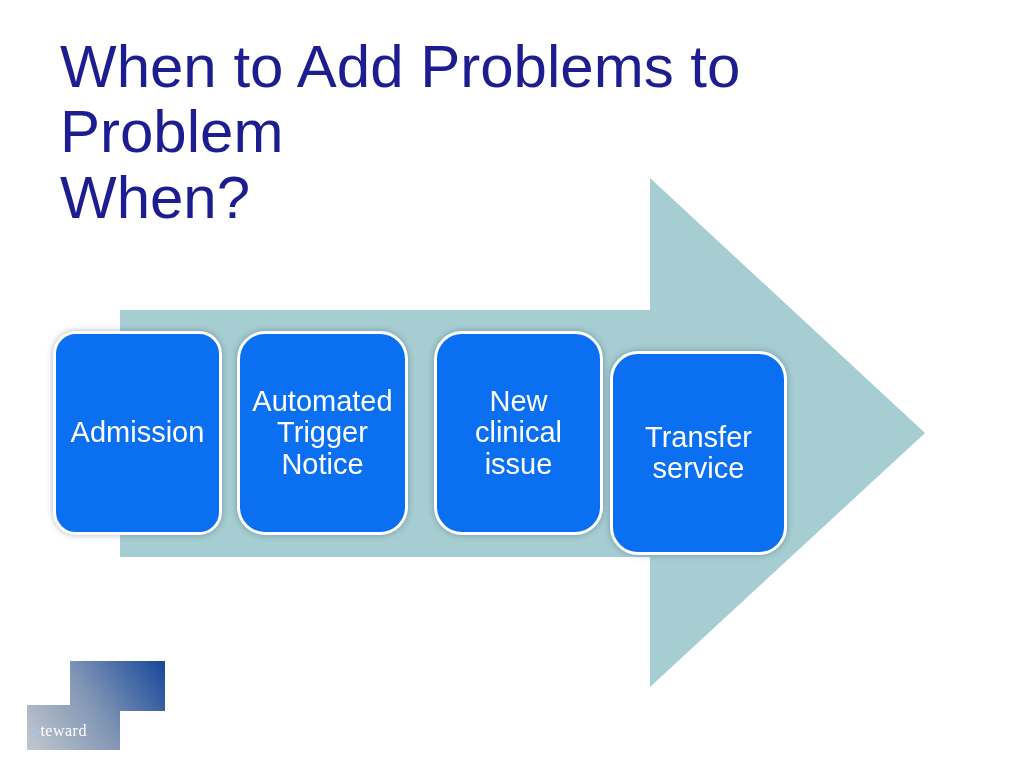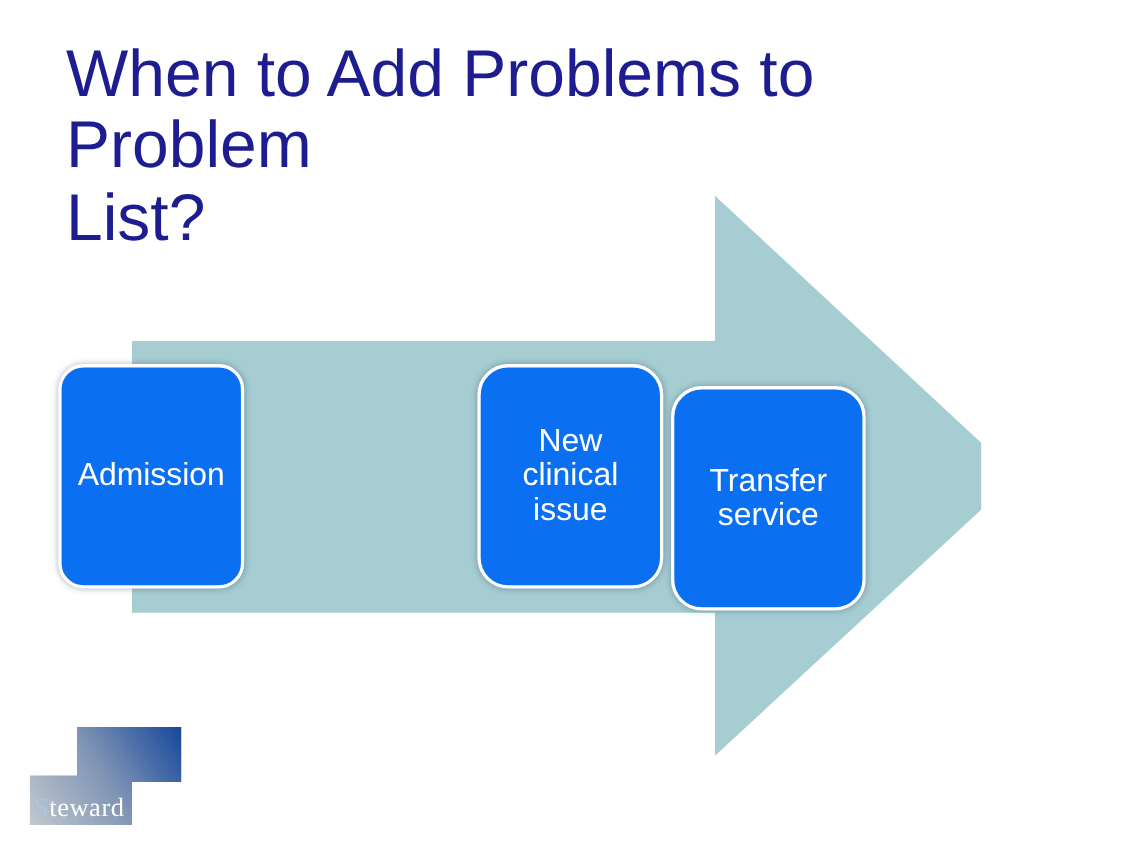--- a/index.html
+++ b/index.html
@@ -7,20 +7,21 @@
     padding: 0;
     background: #ffffff;
   }
   .slide {
     position: relative;
     width: 892px;
     height: 768px;
     background: #ffffff;
     overflow: hidden;
     font-family: "Liberation Sans", sans-serif;
+    padding-left: 44px;
   }
   .title {
     position: absolute;
     left: 60px;
     top: 34px;
     width: 920px;
     font-size: 60px;
     line-height: 1.09;
     font-weight: 400;
     color: var(--c-title, #1d1d91);
@@ -60,21 +61,21 @@
     height: 89px;
   }
   .logo-stop-light { stop-color: var(--c-logo_light, #c2c8ce); }
   .logo-stop-mid   { stop-color: var(--c-logo_mid, #7f94b4); }
   .logo-stop-dark  { stop-color: var(--c-logo_dark, #16479c); }
   .logo-text {
     position: absolute;
     left: 31px;
     top: 723px;
     font-family: "Liberation Serif", serif;
-    font-size: 24px;
+    font-size: 16px;
     line-height: 1;
     color: #ffffff;
     letter-spacing: 0.5px;
   }
   .logo-initial { color: var(--c-logo_initial, #a9c6e4); }
   .page-number {
     position: absolute;
     left: 972px;
     top: 700px;
     width: 20px;
@@ -83,29 +84,32 @@
     color: var(--c-page_number, #404040);
   }
 </style>
 </head>
 <body>
 
 <div class="slide">
 
   <div class="title">
     <span class="title-line">When to Add Problems to Problem</span>
-    <span class="title-line">List?</span>
+    <span class="title-line">When?</span>
   </div>
 
   <svg class="arrow-svg" viewBox="0 0 1024 768" aria-hidden="true">
     <polygon class="arrow-shape" points="120,310 650,310 650,178 925,433 650,687 650,557 120,557"></polygon>
   </svg>
 
   <div class="step" style="left:53px; width:169px;border-radius:23px;">Admission</div>
 
+  <div class="step" style="left:237px; width:171px;">Automated
+Trigger
+Notice</div>
 
   <div class="step" style="left:434px; width:169px;">New
 clinical
 issue</div>
 
   <div class="step" style="left:610px; width:177px;margin-top:20px;">Transfer
 service</div>
 
 
   <svg class="logo-svg" viewBox="0 0 138 89" aria-hidden="true">

